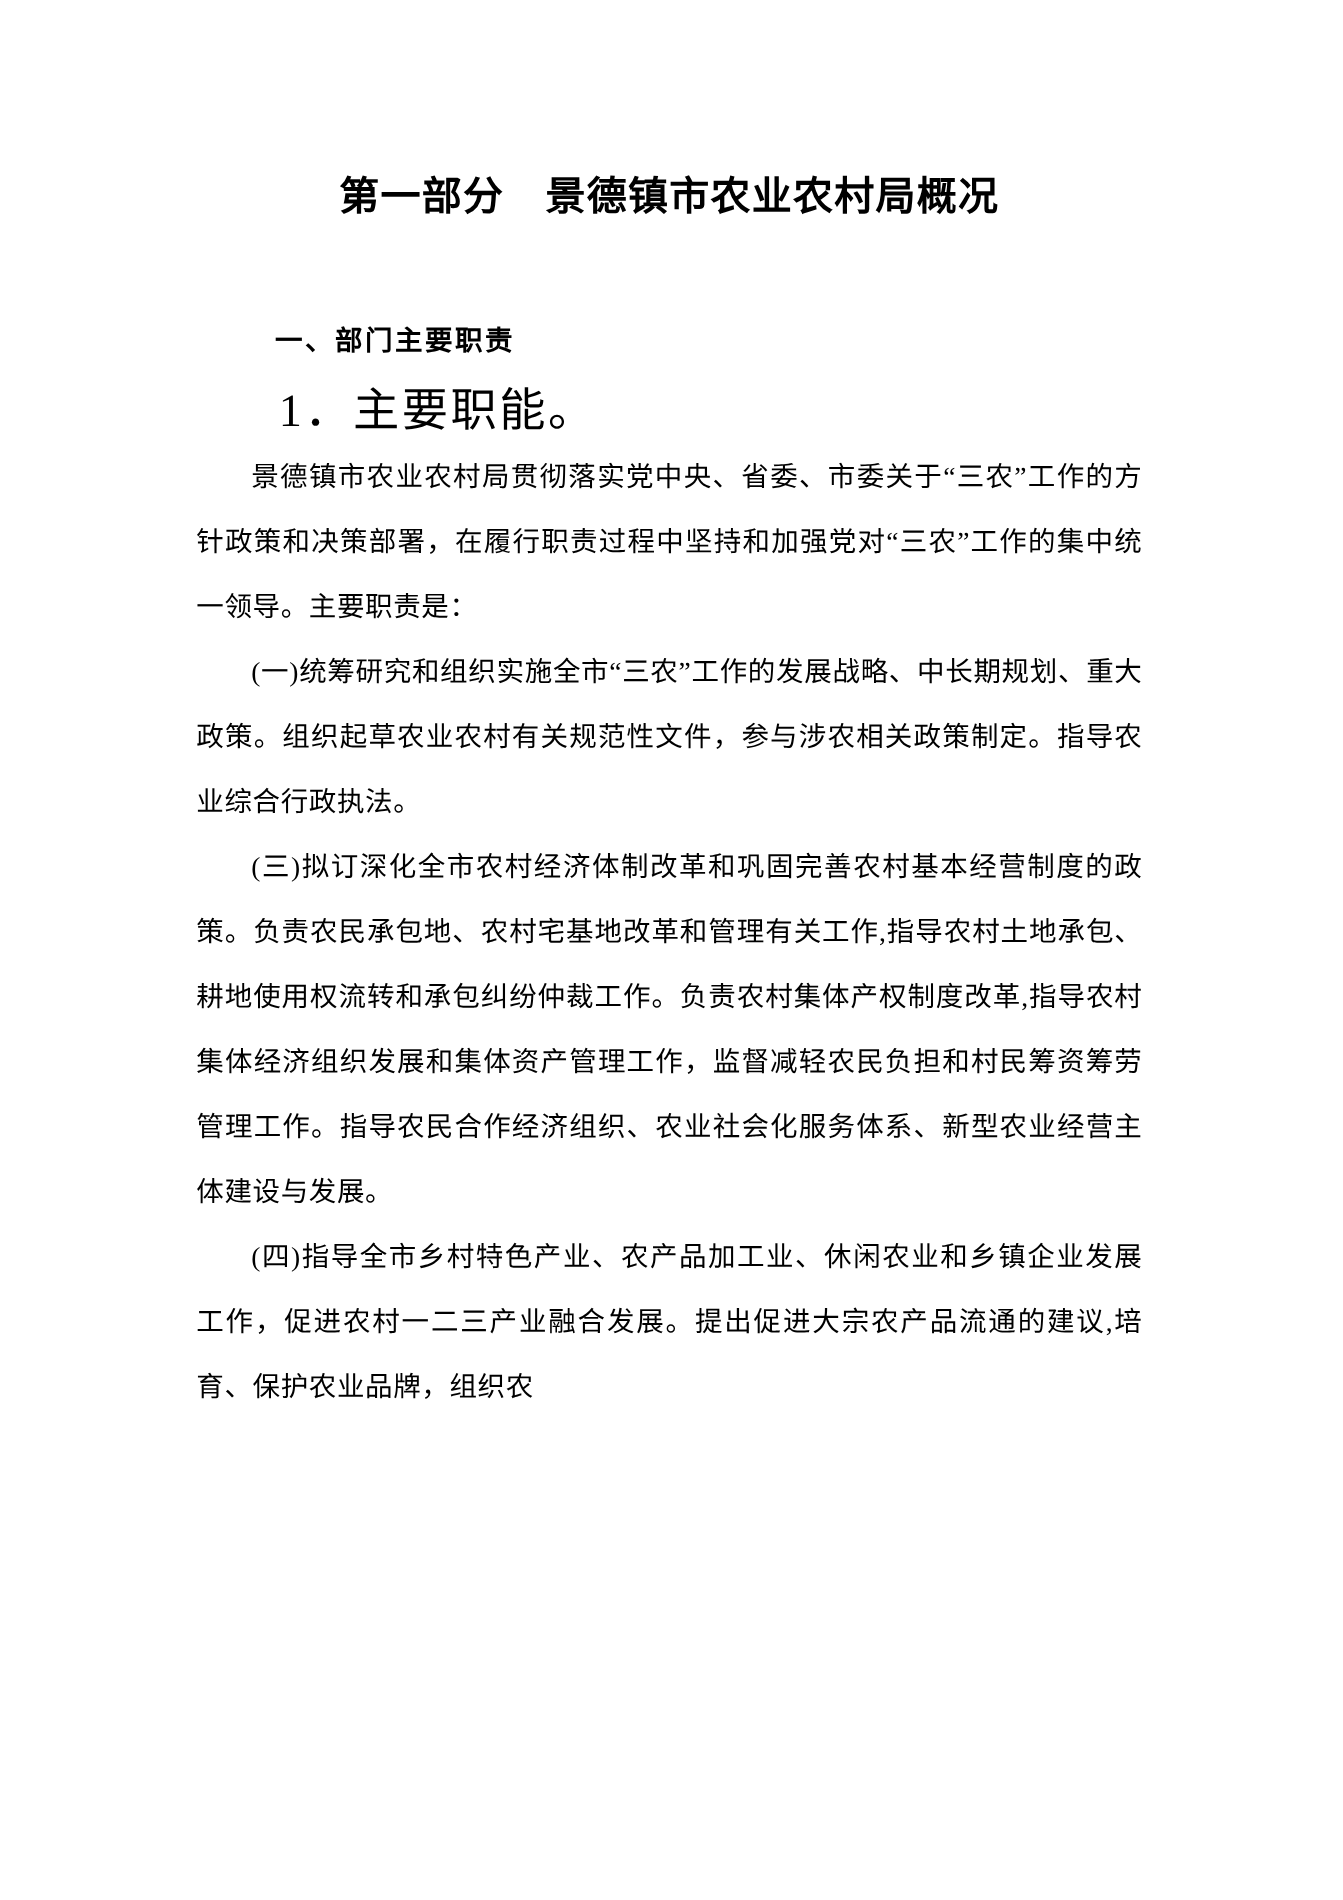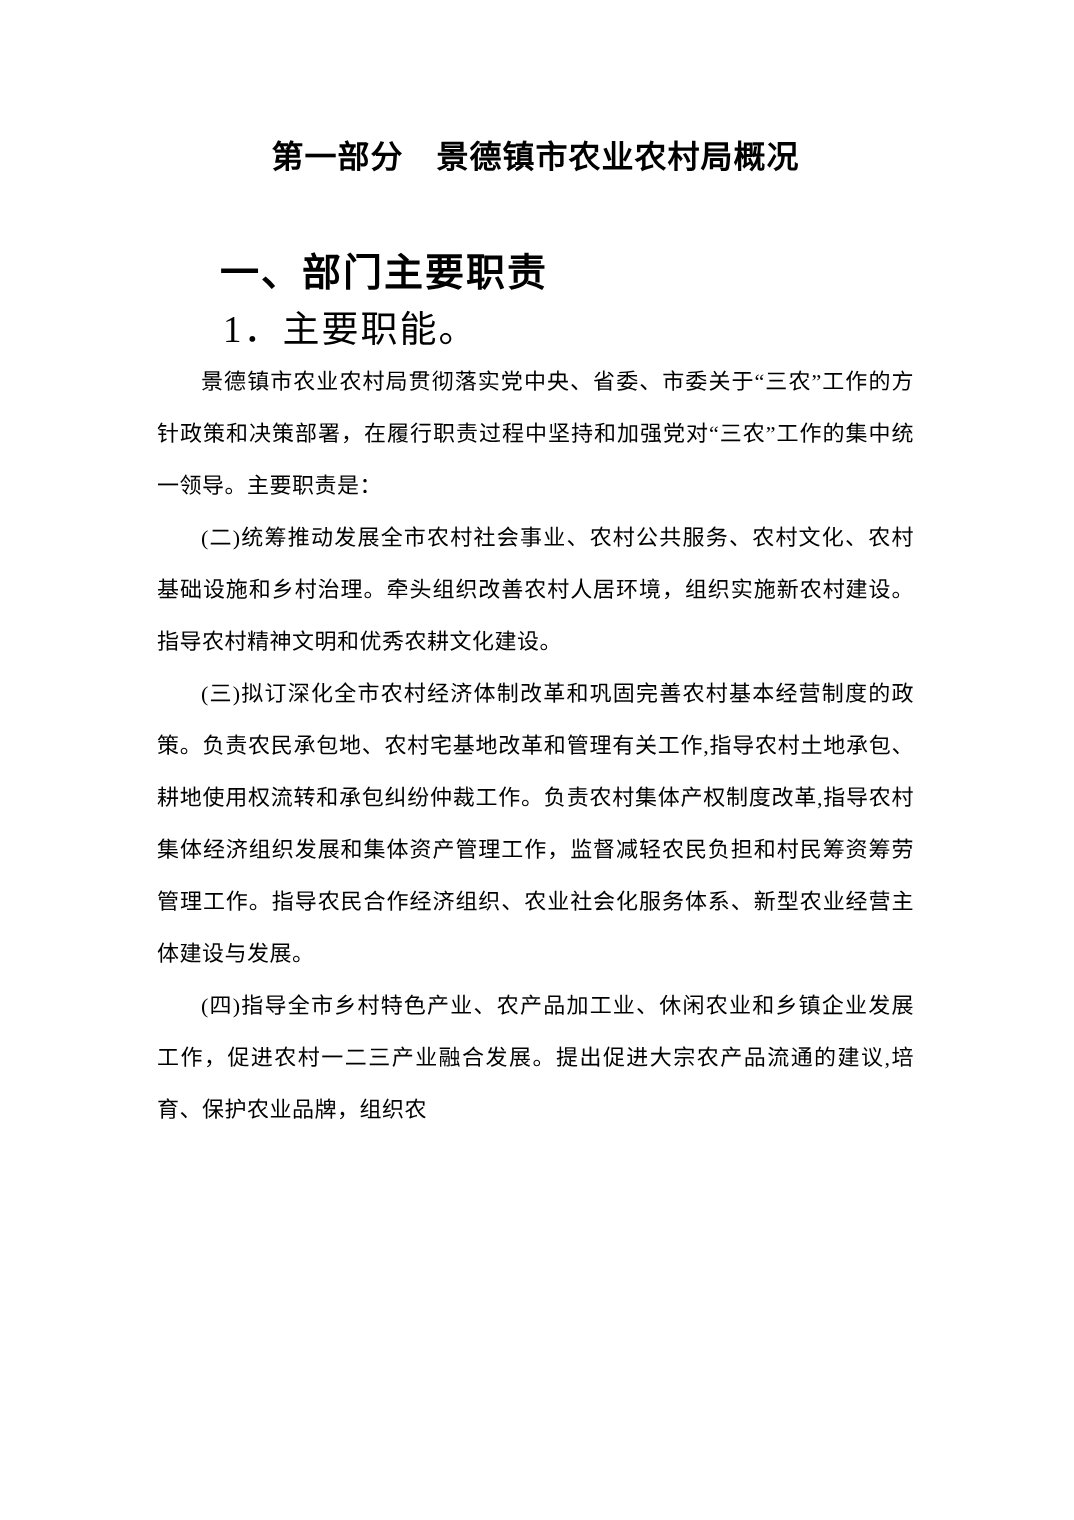--- a/index.html
+++ b/index.html
@@ -26,21 +26,21 @@
     font-size: 32px;
     line-height: 42px;
     font-weight: 700;
     text-align: center;
     letter-spacing: 1px;
     font-family: "Liberation Serif", "DejaVu Serif", serif;
   }
   .section-heading {
     margin: 74px 0 0 0;
     padding-left: 63px;
-    font-size: 39px;
+    font-size: 22px;
     line-height: 42px;
     font-weight: 700;
     letter-spacing: 2px;
     font-family: "Liberation Sans", "DejaVu Sans", sans-serif;
   }
   .subsection-heading {
     margin: 10px 0 0 0;
     padding-left: 66px;
     font-size: 37px;
     line-height: 52px;
@@ -63,18 +63,18 @@
 <div class="page">
 
   <h1 class="doc-title">第一部分　景德镇市农业农村局概况</h1>
 
   <h2 class="section-heading">一、部门主要职责</h2>
 
   <div class="subsection-heading">1．主要职能。</div>
 
   <div class="body-text">
     <p>景德镇市农业农村局贯彻落实党中央、省委、市委关于“三农”工作的方针政策和决策部署，在履行职责过程中坚持和加强党对“三农”工作的集中统一领导。主要职责是：</p>
-    <p>(二)统筹推动发展全市农村社会事业、农村公共服务、农村文化、农村基础设施和乡村治理。牵头组织改善农村人居环境，组织实施新农村建设。指导农村精神文明和优秀农耕文化建设。</p>
+    <p>(一)统筹研究和组织实施全市“三农”工作的发展战略、中长期规划、重大政策。组织起草农业农村有关规范性文件，参与涉农相关政策制定。指导农业综合行政执法。</p>
     <p>(三)拟订深化全市农村经济体制改革和巩固完善农村基本经营制度的政策。负责农民承包地、农村宅基地改革和管理有关工作,指导农村土地承包、耕地使用权流转和承包纠纷仲裁工作。负责农村集体产权制度改革,指导农村集体经济组织发展和集体资产管理工作，监督减轻农民负担和村民筹资筹劳管理工作。指导农民合作经济组织、农业社会化服务体系、新型农业经营主体建设与发展。</p>
     <p>(四)指导全市乡村特色产业、农产品加工业、休闲农业和乡镇企业发展工作，促进农村一二三产业融合发展。提出促进大宗农产品流通的建议,培育、保护农业品牌，组织农</p>
   </div>
 
 </div>
 
 </body></html>

